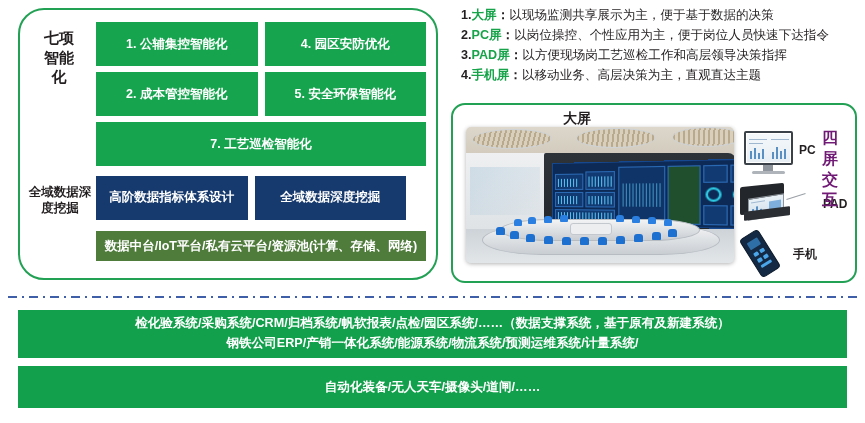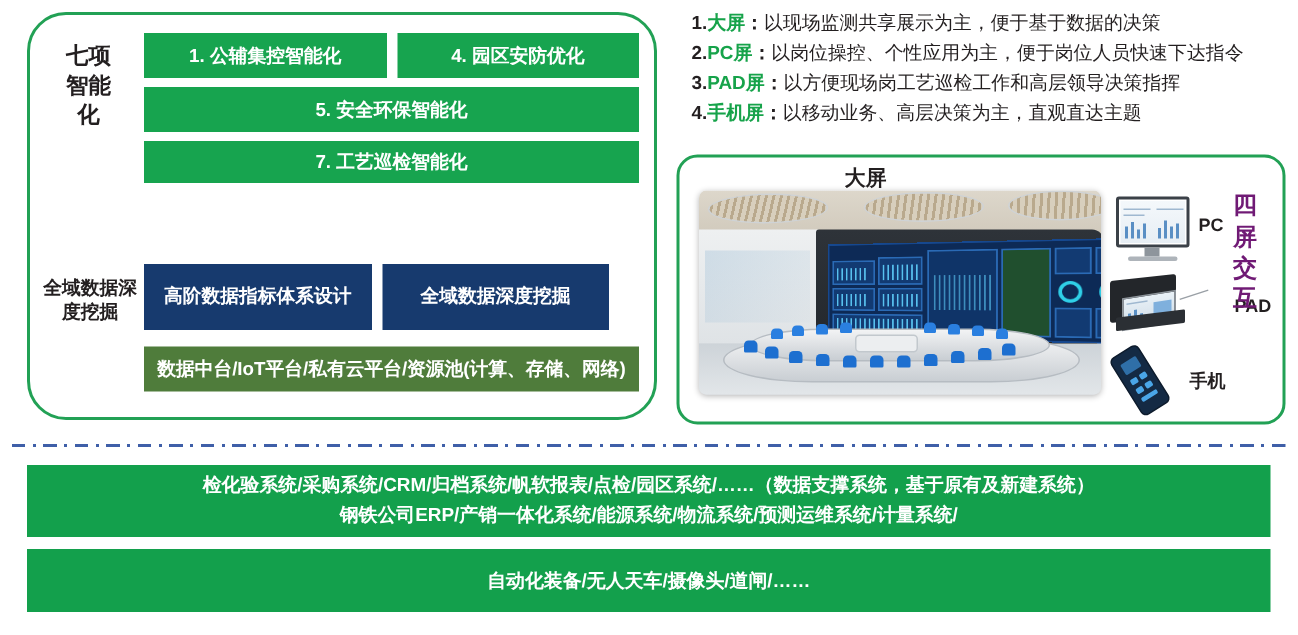--- a/index.html
+++ b/index.html
@@ -40,31 +40,31 @@
     text-align: center;
   }
   .lbl-data { top: 184px; }
   .lbl-plat { top: 230px; }
 
   
   .grid7 { position: absolute; left: 96px; top: 22px; width: 330px; }
   .g-row { display: flex; gap: 7px; margin-bottom: 6px; }
   .g-cell {
     flex: 1 1 0;
-    height: 30px;
+    height: 44px;
     background: #17a44f;
     color: #ffffff;
     font-size: 12.5px;
     font-weight: 700;
     display: flex; align-items: center; justify-content: center;
     white-space: nowrap;
     letter-spacing: 0px;
   }
   .g-wide {
-    height: 28px;
+    height: 44px;
     background: #17a44f;
     color: #ffffff;
     font-size: 12.5px; font-weight: 700;
     display: flex; align-items: center; justify-content: center;
     margin-bottom: 0;
   }
 
   
   .navy-row { position: absolute; left: 96px; top: 176px; width: 310px; display: flex; gap: 7px; }
   .navy-cell {
@@ -319,20 +319,21 @@
 
   <div class="lbl-two-line lbl-data">全域数据深度挖掘</div>
 
 
   <div class="grid7">
     <div class="g-row">
       <div class="g-cell">1. 公辅集控智能化</div>
       <div class="g-cell">4. 园区安防优化</div>
     </div>
     <div class="g-row">
+      <div class="g-cell">2. 成本管控智能化</div>
       <div class="g-cell">5. 安全环保智能化</div>
     </div>
     <div class="g-wide">7. 工艺巡检智能化</div>
   </div>
 
   <div class="navy-row">
     <div class="navy-cell">高阶数据指标体系设计</div>
     <div class="navy-cell">
       <span>全域数据深度挖掘</span>
         <br>

